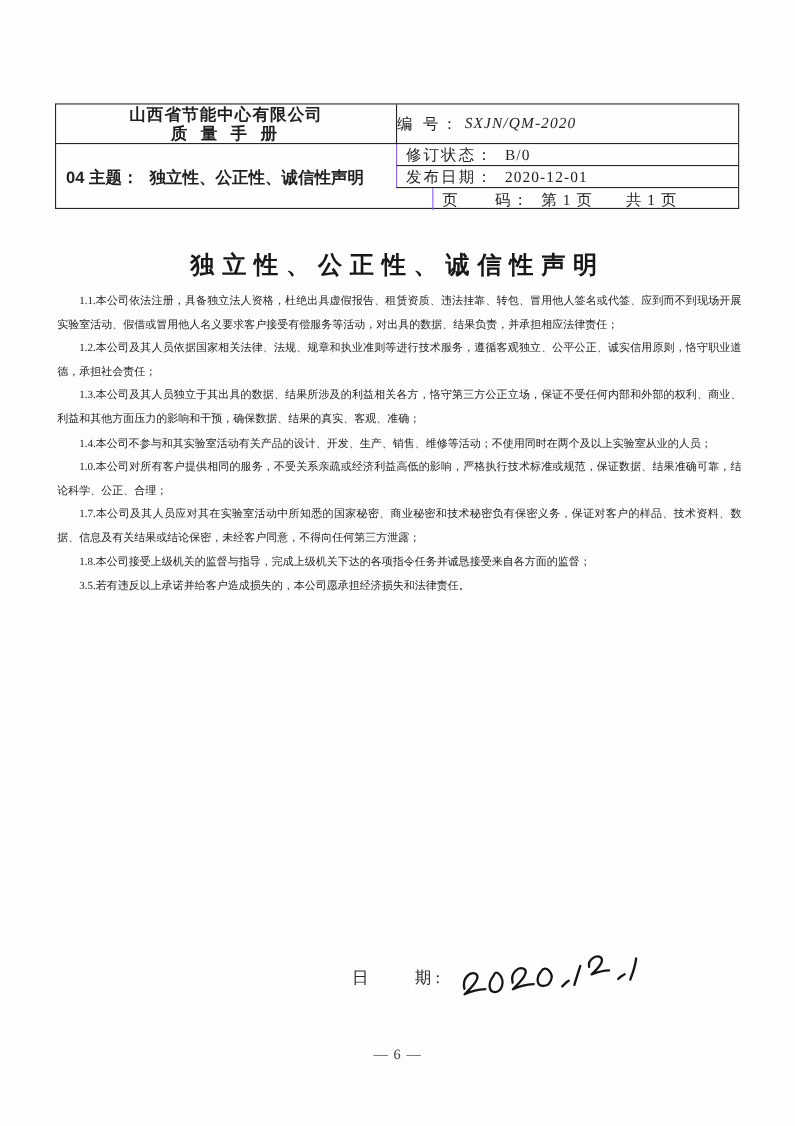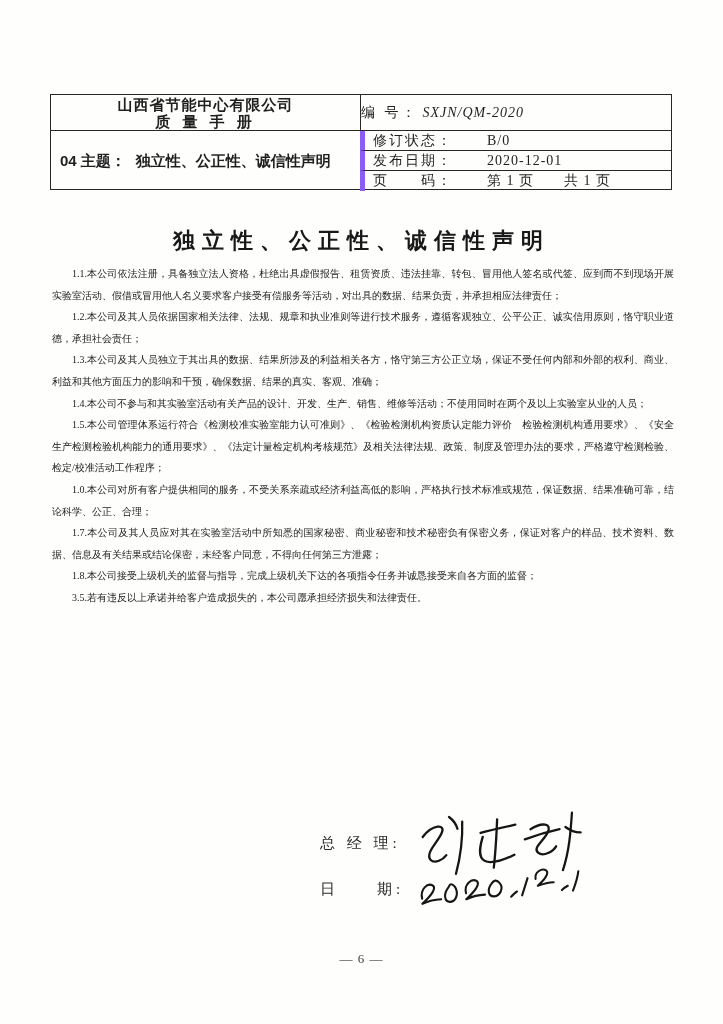--- a/index.html
+++ b/index.html
@@ -56,27 +56,26 @@
     border-bottom: 1px solid #262626;
   }
   .cell-docnum .docnum-label { letter-spacing: 3px; }
   .docnum-value {
     font-style: italic;
     letter-spacing: 1px;
     margin-left: 4px;
   }
   .hrow {
     grid-column: 2;
-    display: flex; align-items: center;
+    display: flex; align-items: flex-end;
     padding-left: 8px;
-    border-left: 5px solid #8b5cf6;
+    border-left: 1px solid #8b5cf6;
     border-bottom: 1px solid #262626;
-    gap: 24px;
-  }
-  .hrow:last-child { border-bottom: none; }
+  }
+  .hrow:last-child { border-bottom: none; margin-left: 33px; }
   .hrow .hrow-label { letter-spacing: 2px; }
   .hrow .hrow-value { margin-left: 10px; letter-spacing: 1px; }
 
   
   .doc-title {
     position: absolute;
     top: 226px; left: 0;
     width: 100%;
     text-align: center;
     font-weight: 700;
@@ -163,45 +162,26 @@
     </div>
   </div>
 
   <div class="doc-title">独立性、公正性、诚信性声明</div>
 
   <div class="doc-body">
     <p>1.1.本公司依法注册，具备独立法人资格，杜绝出具虚假报告、租赁资质、违法挂靠、转包、冒用他人签名或代签、应到而不到现场开展实验室活动、假借或冒用他人名义要求客户接受有偿服务等活动，对出具的数据、结果负责，并承担相应法律责任；</p>
     <p>1.2.本公司及其人员依据国家相关法律、法规、规章和执业准则等进行技术服务，遵循客观独立、公平公正、诚实信用原则，恪守职业道德，承担社会责任；</p>
     <p>1.3.本公司及其人员独立于其出具的数据、结果所涉及的利益相关各方，恪守第三方公正立场，保证不受任何内部和外部的权利、商业、利益和其他方面压力的影响和干预，确保数据、结果的真实、客观、准确；</p>
     <p>1.4.本公司不参与和其实验室活动有关产品的设计、开发、生产、销售、维修等活动；不使用同时在两个及以上实验室从业的人员；</p>
-    <p>1.5.本公司管理体系运行符合《检测校准实验室能力认可准则》、《检验检测机构资质认定能力评价　检验检测机构通用要求》、《安全生产检测检验机构能力的通用要求》、《法定计量检定机构考核规范》及相关法律法规、政策、制度及管理办法的要求，严格遵守检测检验、检定/校准活动工作程序；</p>
     <p>1.0.本公司对所有客户提供相同的服务，不受关系亲疏或经济利益高低的影响，严格执行技术标准或规范，保证数据、结果准确可靠，结论科学、公正、合理；</p>
     <p>1.7.本公司及其人员应对其在实验室活动中所知悉的国家秘密、商业秘密和技术秘密负有保密义务，保证对客户的样品、技术资料、数据、信息及有关结果或结论保密，未经客户同意，不得向任何第三方泄露；</p>
     <p>1.8.本公司接受上级机关的监督与指导，完成上级机关下达的各项指令任务并诚恳接受来自各方面的监督；</p>
     <p>3.5.若有违反以上承诺并给客户造成损失的，本公司愿承担经济损失和法律责任。</p>
   </div>
 
-  <div class="sig-row sig-row-manager">
-    <span class="sig-label">总 经 理:</span>
-    <svg class="handwriting" role="img" width="190" height="64" viewBox="0 0 190 64" aria-label="刘出利">
-
-      <path d="M10,22 C20,10 34,9 29,19 C24,29 12,38 17,45 C21,50 30,45 33,41"></path>
-      <path d="M37,3 C42,7 44,11 45,15"></path>
-      <path d="M50,8 C50,22 48,40 42,60"></path>
-
-      <path d="M70,24 C67,33 64,44 71,48 C78,52 92,47 101,43"></path>
-      <path d="M85,7 C84,19 83,35 80,55"></path>
-      <path d="M68,20 C80,17 92,15 103,13"></path>
-
-      <path d="M118,18 C130,11 140,13 135,22 C130,31 119,37 125,42 C130,46 140,41 143,36"></path>
-      <path d="M112,28 C124,24 136,21 147,19"></path>
-      <path d="M160,3 C158,22 156,41 149,60"></path>
-      <path d="M153,17 C158,21 163,23 168,23"></path>
-    </svg>
-  </div>
 
   <div class="sig-row sig-row-date">
     <span class="sig-label">日　　期:</span>
     <svg class="handwriting handwritten-date" role="img" width="175" height="52" viewBox="0 0 175 52" aria-label="2020.12.1">
 
       <path d="M6,30 C4,20 12,14 17,17 C21,20 15,27 6,35 C13,32 20,31 25,31"></path>
 
       <path d="M33,19 C27,26 28,34 34,34 C40,34 43,25 39,19 C36,15 34,16 33,19"></path>
 
       <path d="M50,26 C48,17 56,11 61,14 C65,17 59,24 50,32 C57,29 64,28 69,28"></path>

